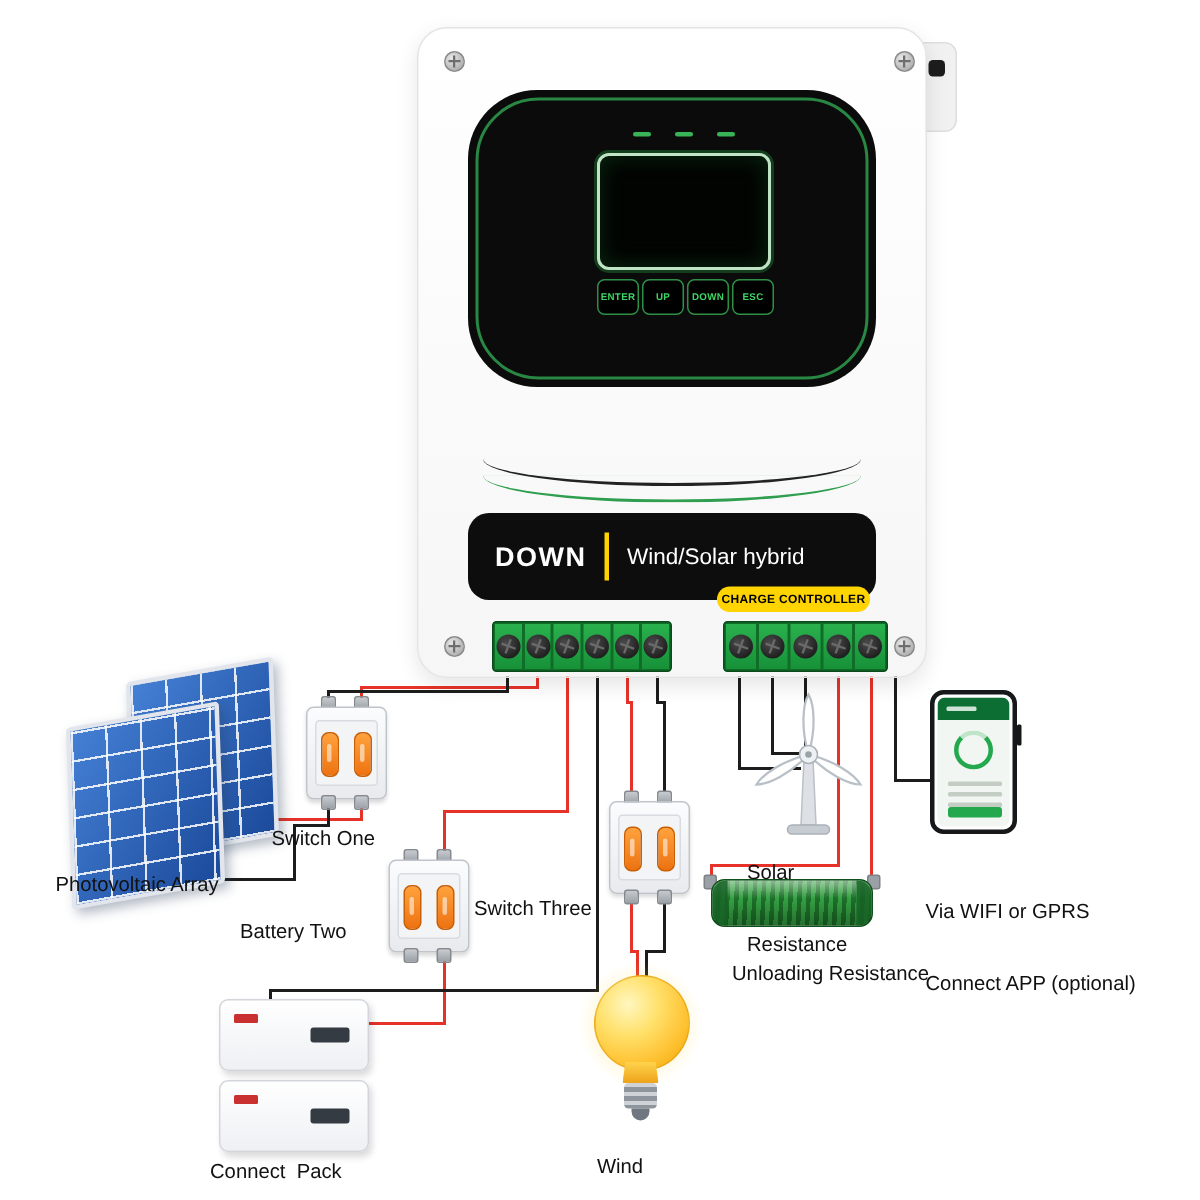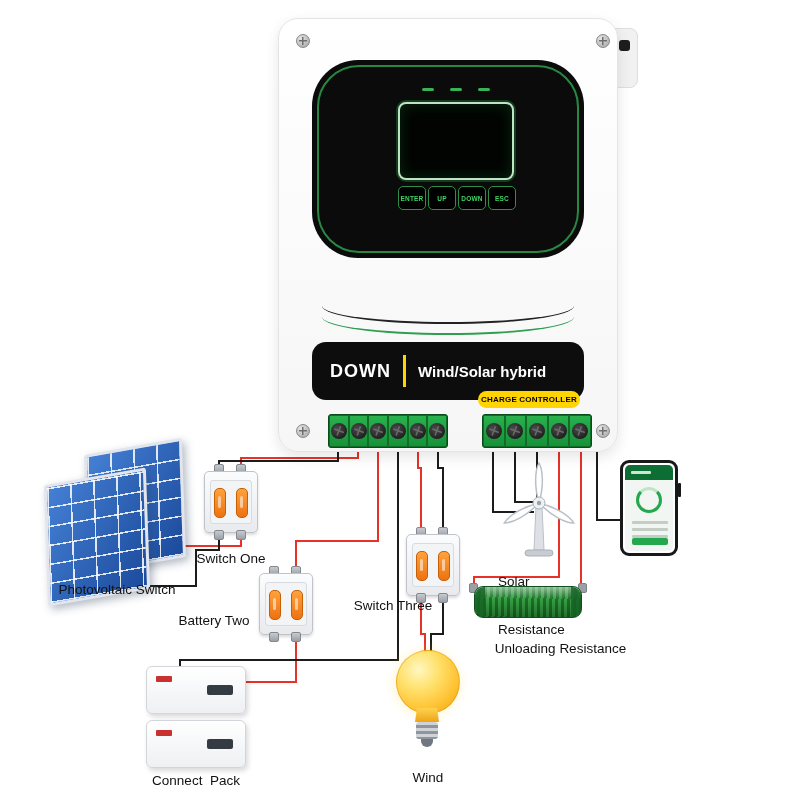--- a/index.html
+++ b/index.html
@@ -44,21 +44,21 @@
   .curve{position:absolute;left:44px;width:252px;height:16px;z-index:2;
          border-bottom:2px solid #232323;border-radius:0 0 50% 50% / 0 0 100% 100%;}
   .c1{top:288px;}
   .c2{top:299px;border-bottom-color:var(--accent-green,#2f9e4f);}
 
   .band{position:absolute;left:34px;top:324px;width:272px;height:58px;background:#0d0d0d;
         border-radius:14px;display:flex;align-items:center;padding-left:18px;gap:12px;
         box-sizing:border-box;z-index:2;}
   .mppt{color:#fff;font-size:18px;font-weight:bold;letter-spacing:1px;}
   .band-divider{width:3px;height:32px;background:var(--badge-yellow,#ffd400);}
-  .model{color:#fff;font-size:15px;font-weight:bold;}
+  .model{color:#fff;font-size:15px;font-weight:normal;}
   .badge{position:absolute;left:200px;top:373px;width:102px;height:17px;background:var(--badge-yellow,#ffd400);
          border-radius:9px;color:#000;font-size:8px;font-weight:bold;letter-spacing:.2px;
          display:flex;align-items:center;justify-content:center;z-index:4;}
 
   .tblock{position:absolute;top:396px;height:34px;display:flex;background:#0f6d28;
           border:1px solid #0a4a1b;border-radius:3px;box-sizing:border-box;z-index:2;}
   .tb-left{left:50px;width:120px;}
   .tb-right{left:204px;width:110px;}
   .term{flex:1;margin:1px;background:linear-gradient(180deg,#2ab14e,#179138);position:relative;}
   .term::before{content:"";position:absolute;left:50%;top:50%;width:16px;height:16px;margin:-8px;
@@ -146,25 +146,25 @@
                     background:rgba(255,255,255,.8);border-radius:1px;}
   .ph-gauge{position:absolute;left:50%;top:22px;width:20px;height:20px;margin-left:-13px;
             border-radius:50%;border:3px solid #23a84d;border-top-color:#bfe5c9;}
   .ph-line{position:absolute;left:7px;width:36px;height:3px;background:#c3cdc3;border-radius:1px;}
   .pl1{top:56px}.pl2{top:63px}.pl3{top:70px}
   .ph-bar{position:absolute;left:7px;bottom:6px;width:36px;height:7px;background:#23a84d;border-radius:2px;}
   .ph-btn{position:absolute;right:-6px;top:20px;width:3px;height:14px;background:#16181a;border-radius:1px;}
 
   
   .label{position:absolute;z-index:4;font-size:13.5px;color:#111;white-space:pre;}
-  .center{text-align:center;}
+  .center{text-align:left;}
   .lbl-pv{left:37px;top:582px;width:160px;}
   .lbl-sw1{left:181px;top:551px;width:100px;}
   .lbl-sw2{left:160px;top:613px;width:108px;}
-  .lbl-sw3{left:316px;top:598px;width:90px;margin-left:32px;}
+  .lbl-sw3{left:316px;top:598px;width:90px;}
   .lbl-bat{left:140px;top:773px;width:112px;}
   .lbl-load{left:398px;top:770px;width:60px;}
   .lbl-wind{left:498px;top:542px;line-height:16px;}
   .lbl-res{left:488px;top:641px;width:145px;}
   .lbl-app{left:617px;top:568px;line-height:16px;}
 </style>
 </head>
 <body>
 
 <div class="canvas">
@@ -314,25 +314,29 @@
       <div class="ph-header"></div>
       <div class="ph-gauge"></div>
       <div class="ph-line pl1"></div>
       <div class="ph-line pl2"></div>
       <div class="ph-line pl3"></div>
       <div class="ph-bar"></div>
     </div>
     <div class="ph-btn"></div>
   </div>
 
-  <div class="label center lbl-pv">Photovoltaic Switch</div>
+  <div class="label center lbl-pv">Photovoltaic Array</div>
   <div class="label center lbl-sw1">Switch One</div>
   <div class="label center lbl-sw2">Battery Two</div>
   <div class="label center lbl-sw3">Switch Three</div>
   <div class="label center lbl-bat">Connect  Pack</div>
   <div class="label center lbl-load">Wind</div>
   <div class="label lbl-wind">
     <div>Solar</div>
     <div>Resistance</div>
   </div>
   <div class="label center lbl-res">Unloading Resistance</div>
+  <div class="label lbl-app">
+    <div>Via WIFI or GPRS</div>
+    <div>Connect APP (optional)</div>
+  </div>
 
 </div>
 
 </body></html>

